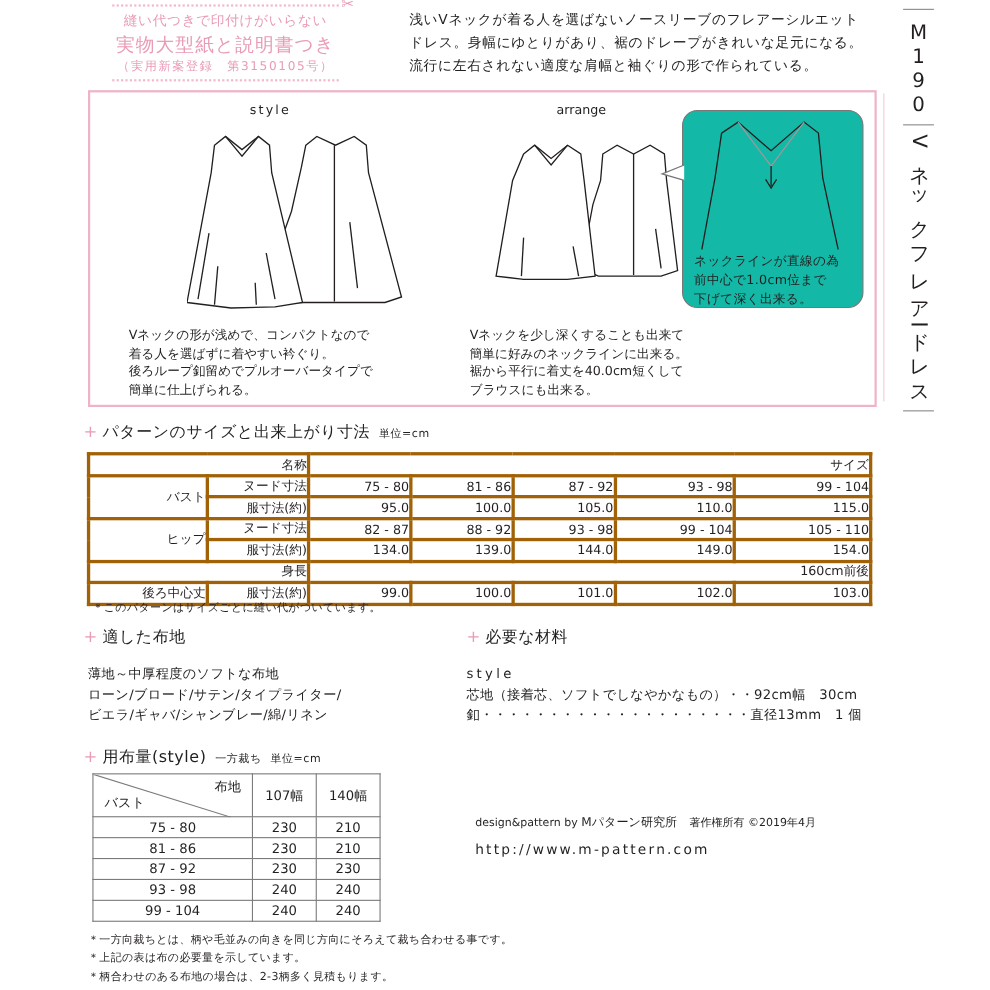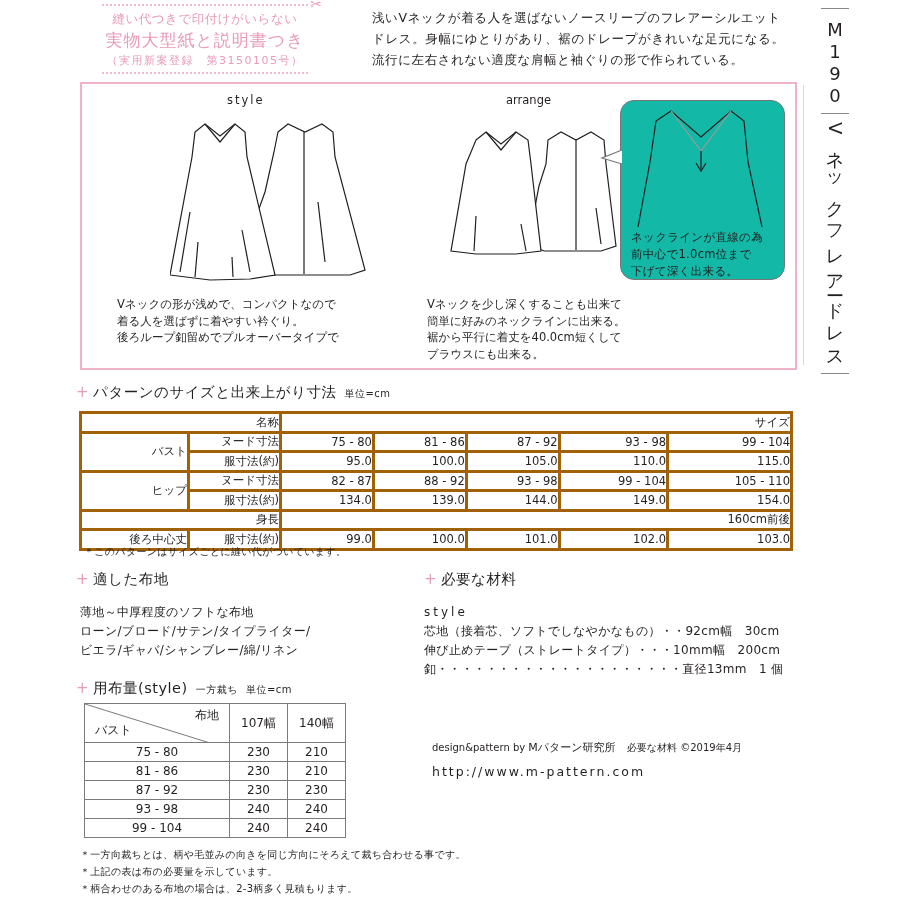--- a/index.html
+++ b/index.html
@@ -124,20 +124,21 @@
   </div>
 </div>
 <svg class="abs" style="left:600px;top:148px" width="24" height="20">
   <path d="M22,2 L2,10 L22,16" fill="#fff" stroke="#777" stroke-width="1.2"></path>
 </svg>
 
 <div class="abs cap" style="left:117px;top:296px;font-size:11.5px;line-height:16.5px">
   <div>Vネックの形が浅めで、コンパクトなので</div>
   <div>着る人を選ばずに着やすい衿ぐり。</div>
   <div>後ろループ釦留めでプルオーバータイプで</div>
+  <div>簡単に仕上げられる。</div>
 </div>
 <div class="abs cap" style="left:427px;top:296px;font-size:11.5px;line-height:16.5px">
   <div>Vネックを少し深くすることも出来て</div>
   <div>簡単に好みのネックラインに出来る。</div>
   <div>裾から平行に着丈を40.0cm短くして</div>
   <div>ブラウスにも出来る。</div>
 </div>
 
 <div class="abs sect" style="left:76px;top:383px">
   <span class="plus">+</span><span>パターンのサイズと出来上がり寸法</span><span class="unit">単位=cm</span>
@@ -217,21 +218,20 @@
   <div>ローン/ブロード/サテン/タイプライター/</div>
   <div>ビエラ/ギャバ/シャンブレー/綿/リネン</div>
 </div>
 
 <div class="abs sect" style="left:424px;top:570px">
   <span class="plus">+</span><span>必要な材料</span>
 </div>
 <div class="abs body12" style="left:424px;top:603px;line-height:19px">
   <div style="letter-spacing:3px">style</div>
   <div>芯地（接着芯、ソフトでしなやかなもの）・・92cm幅　30cm</div>
-  <div>伸び止めテープ（ストレートタイプ）・・・10mm幅　200cm</div>
   <div>釦・・・・・・・・・・・・・・・・・・・・直径13mm　1 個</div>
 </div>
 
 <div class="abs sect" style="left:76px;top:679px">
   <span class="plus">+</span><span>用布量(style)</span><span class="unit">一方裁ち</span><span class="unit">単位=cm</span>
 </div>
 <table class="abs fab" style="left:84px;top:703px;width:262px">
   <colgroup>
       <col style="width:125px">
       <col style="width:50px">
@@ -278,15 +278,15 @@
   </table>
 <div class="abs note" style="left:80px;top:846px;line-height:17px">
   <div>＊一方向裁ちとは、柄や毛並みの向きを同じ方向にそろえて裁ち合わせる事です。</div>
   <div>＊上記の表は布の必要量を示しています。</div>
   <div>＊柄合わせのある布地の場合は、2-3柄多く見積もります。</div>
 </div>
 
 <div class="abs" style="left:432px;top:740px;font-size:10px">
   <span>design&amp;pattern by</span>
   <span style="font-size:11px">Mパターン研究所</span>
-  <span style="margin-left:8px">必要な材料 ©2019年4月</span>
+  <span style="margin-left:8px">著作権所有 ©2019年4月</span>
 </div>
 <div class="abs" style="left:432px;top:764px;font-size:12.5px;letter-spacing:2px">http://www.m-pattern.com</div>
 
 </body></html>

